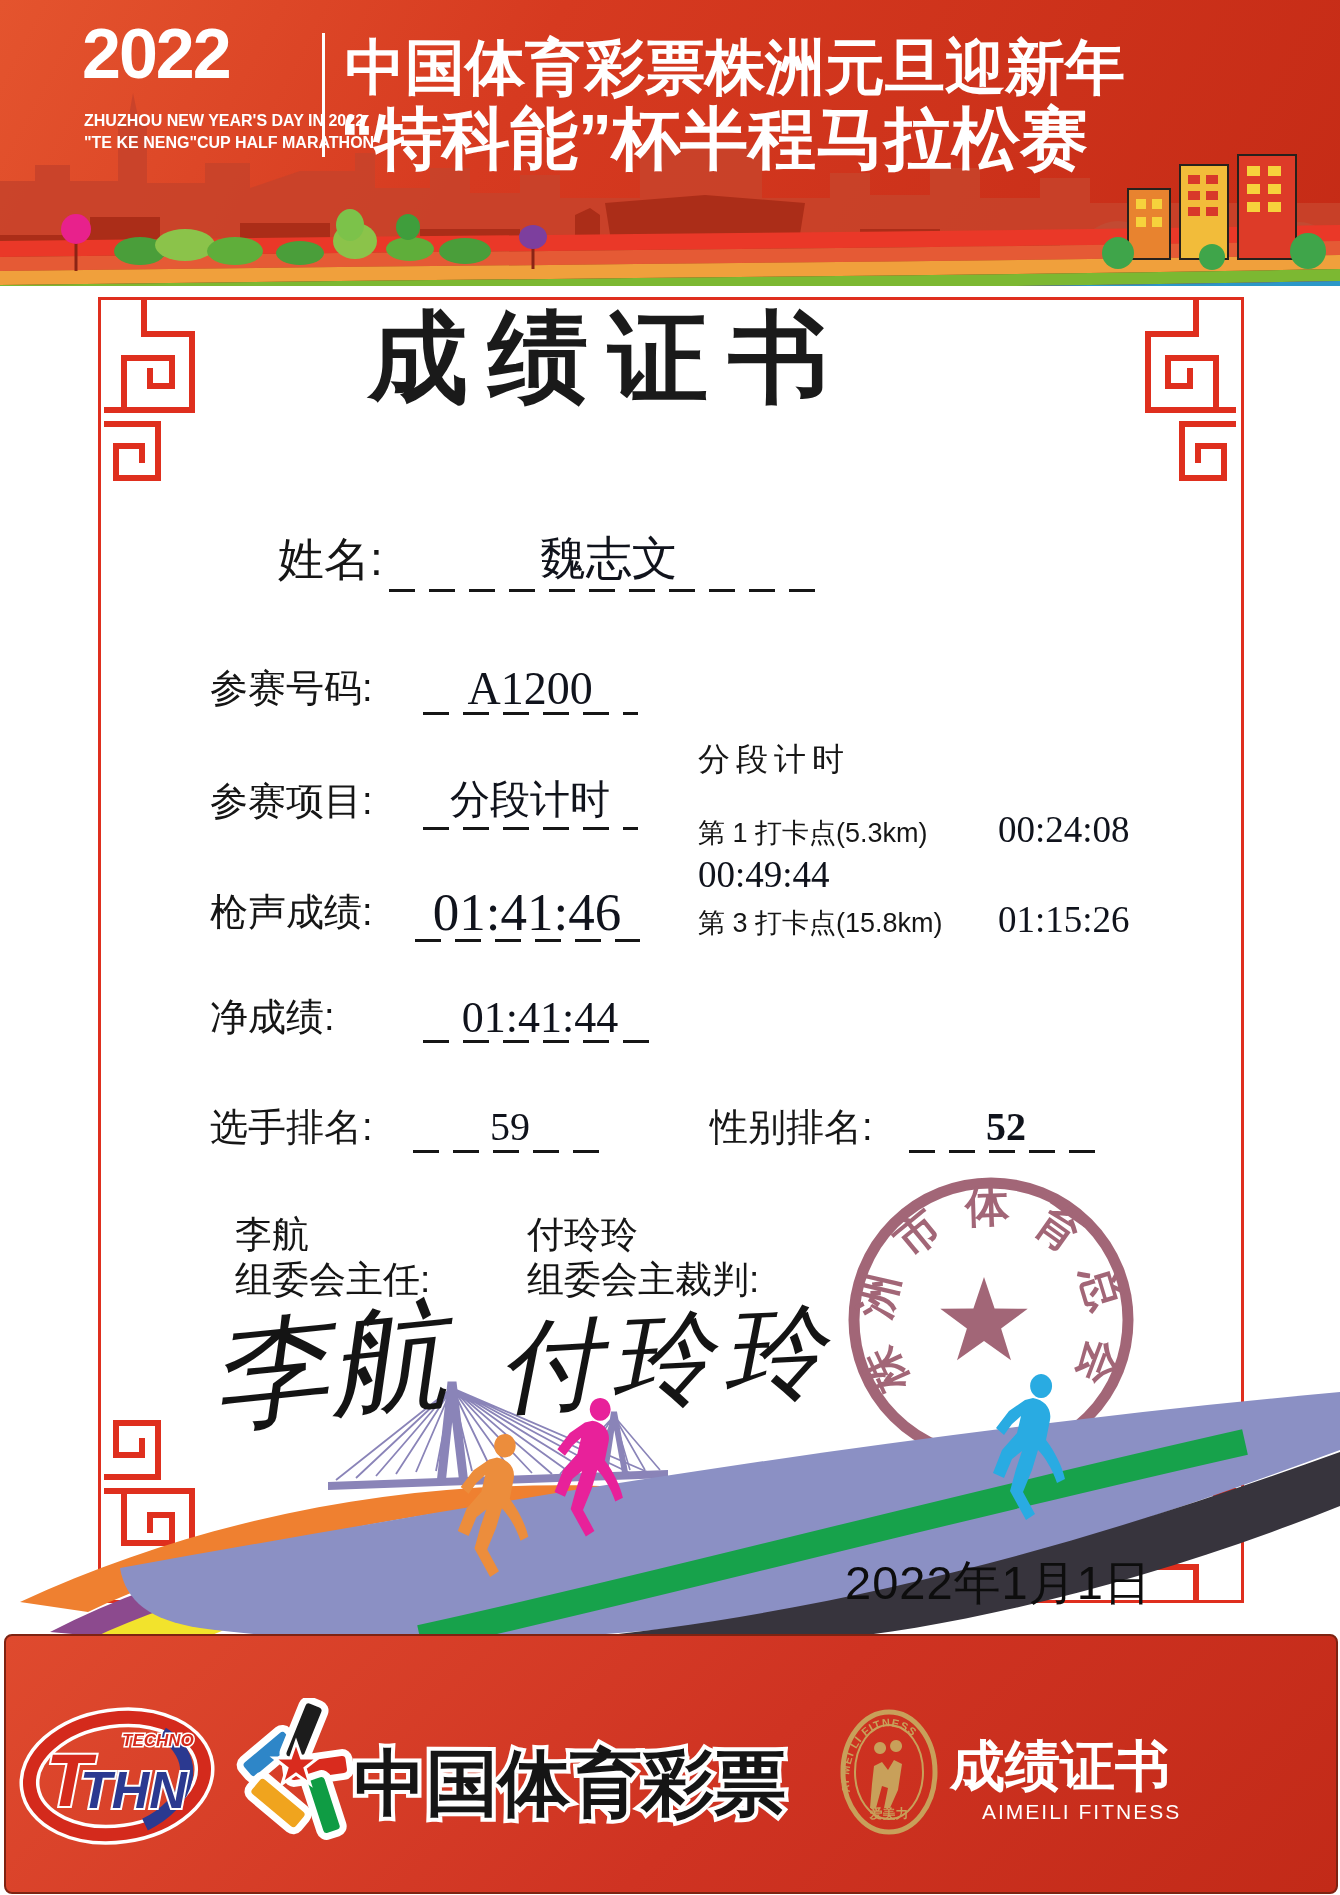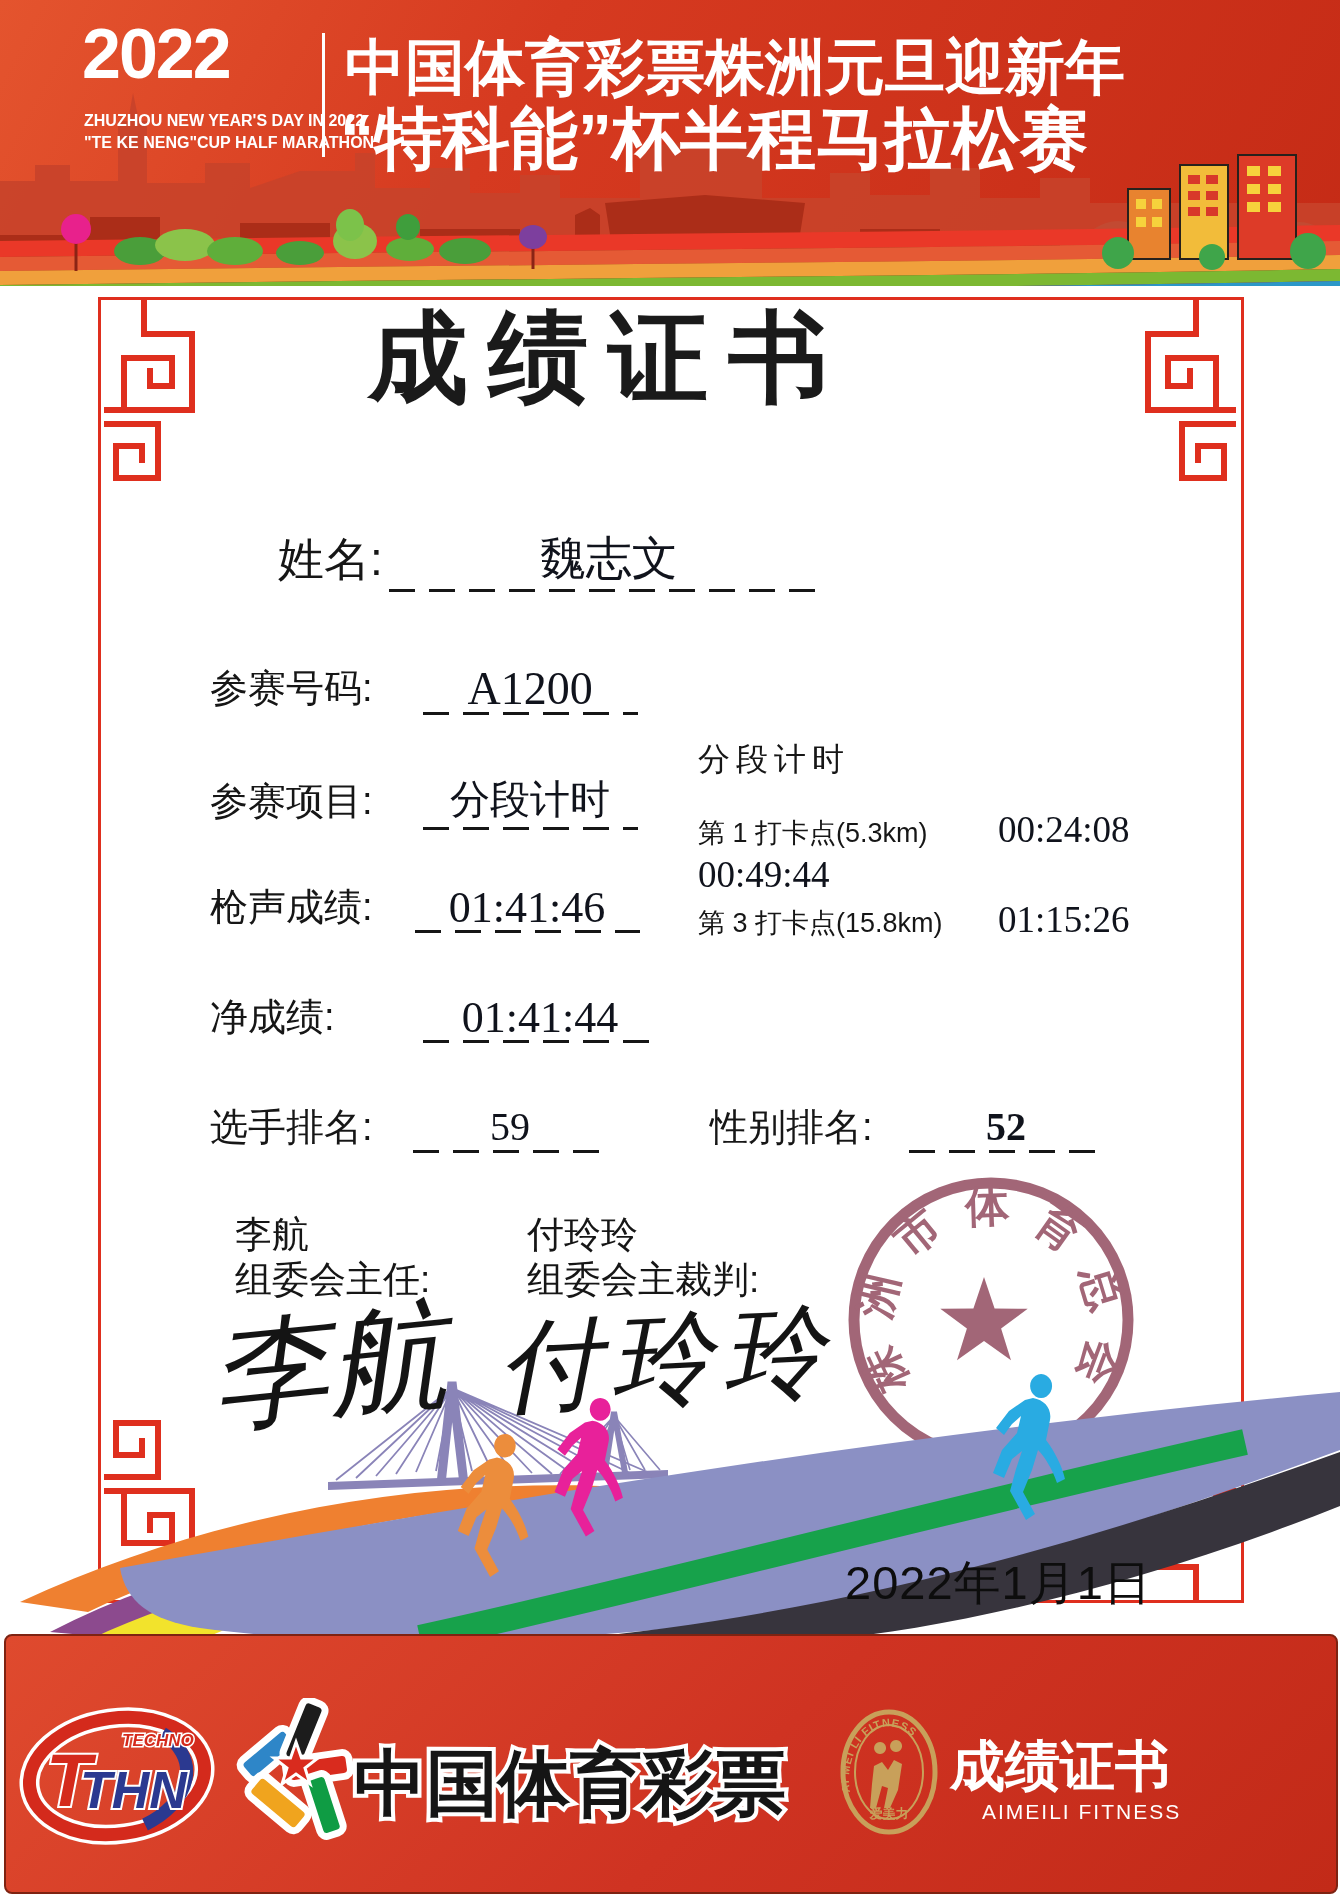--- a/index.html
+++ b/index.html
@@ -40,21 +40,21 @@
          font-family:"Liberation Serif",serif;color:#10131c;}
   .row{position:absolute;display:flex;align-items:center;z-index:7;}
   .row-name{left:278px;top:528px;}
   .row-name .lbl{font-size:46px;}
   .row-name .vline{width:440px;font-size:46px;margin-left:6px;padding-bottom:2px;}
   .row-number{left:210px;top:662px;}
   .row-number .vline{width:215px;font-size:46px;margin-left:50px;}
   .row-event{left:210px;top:772px;}
   .row-event .vline{width:215px;font-size:40px;margin-left:50px;padding-bottom:3px;}
   .row-gun{left:210px;top:882px;}
-  .row-gun .vline{width:225px;font-size:44px;margin-left:42px;}
+  .row-gun .vline{width:225px;font-size:53px;margin-left:42px;}
   .row-net{left:210px;top:992px;}
   .row-net .vline{width:235px;font-size:44px;margin-left:88px;}
   .row-rank{left:210px;top:1102px;}
   .row-rank .vline{width:195px;font-size:40px;margin-left:40px;padding-bottom:3px;}
   .row-grank{left:710px;top:1102px;}
   .row-grank .vline{width:195px;font-size:40px;margin-left:36px;padding-bottom:3px;font-weight:bold;}
 
   
   .splits{position:absolute;left:698px;top:738px;width:470px;z-index:7;}
   .splits-title{font-size:32px;color:#161616;letter-spacing:6px;margin-bottom:26px;}

